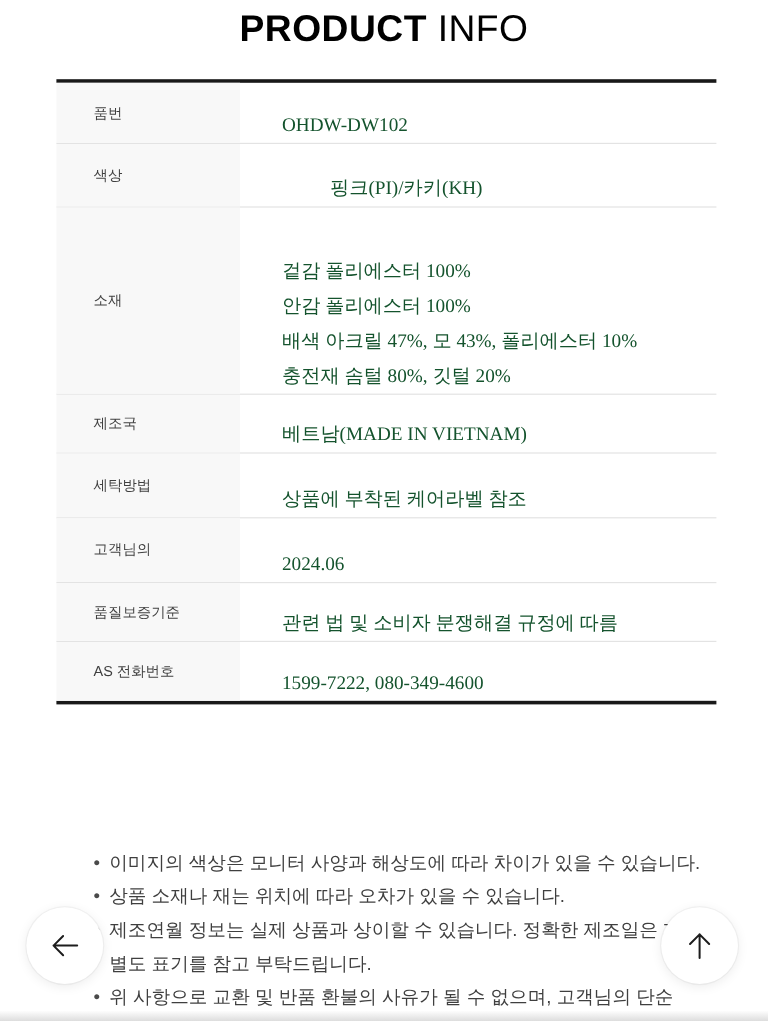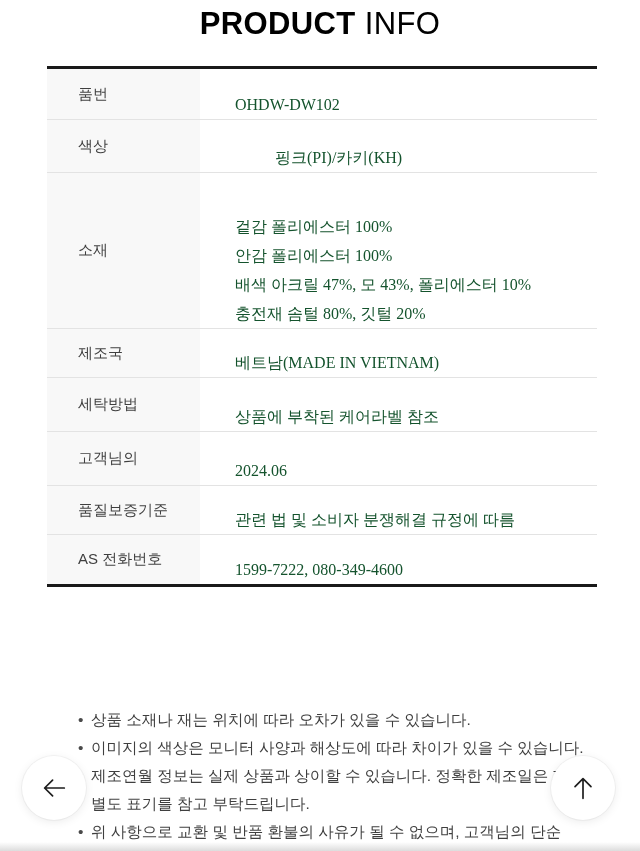--- a/index.html
+++ b/index.html
@@ -40,21 +40,21 @@
     border-top: 1px solid #e3e3e3;
   }
   .info-row:first-child { border-top: none; }
   .cell-label {
     width: 153px;
     box-sizing: border-box;
     padding-left: 31px;
     background: #f8f8f8;
     display: flex;
     align-items: center;
-    font-size: 15px;
+    font-size: 12px;
     color: #3f3f3f;
   }
   .cell-value {
     flex: 1;
     box-sizing: border-box;
     padding-left: 35px;
     padding-right: 8px;
     display: flex;
     flex-direction: column;
     justify-content: flex-end;
@@ -183,22 +183,22 @@
   <div class="info-row h50">
     <div class="cell-label">AS 전화번호</div>
     <div class="cell-value">
       <div>1599-7222, 080-349-4600</div>
     </div>
   </div>
 
 </div>
 
 <ul class="notes-list">
+  <li class="note-item">이미지의 색상은 모니터 사양과 해상도에 따라 차이가 있을 수 있습니다.</li>
   <li class="note-item">상품 소재나 재는 위치에 따라 오차가 있을 수 있습니다.</li>
-  <li class="note-item">이미지의 색상은 모니터 사양과 해상도에 따라 차이가 있을 수 있습니다.</li>
   <li class="note-item">제조연월 정보는 실제 상품과 상이할 수 있습니다. 정확한 제조일은 제품 별도 표기를 참고 부탁드립니다.</li>
   <li class="note-item">위 사항으로 교환 및 반품 환불의 사유가 될 수 없으며, 고객님의 단순</li>
 </ul>
 
 <div class="circle-btn back-btn">
   <span>
     <svg width="30" height="30" viewBox="0 0 32 32" fill="none">
       <path d="M27 16H6 M14.5 7.5L6 16l8.5 8.5" stroke="#1d1d1d" stroke-width="1.8" stroke-linecap="round" stroke-linejoin="round" fill="none"></path>
     </svg>
   </span>

